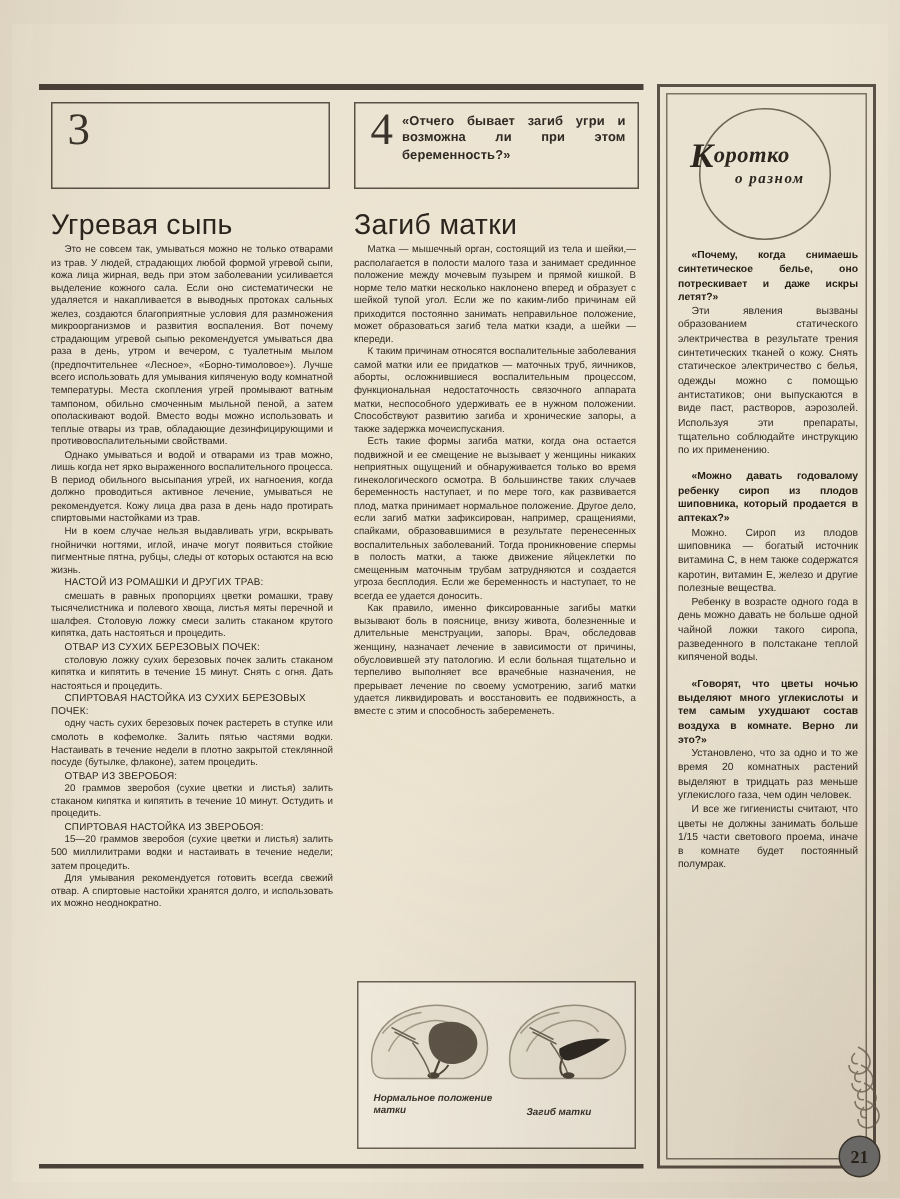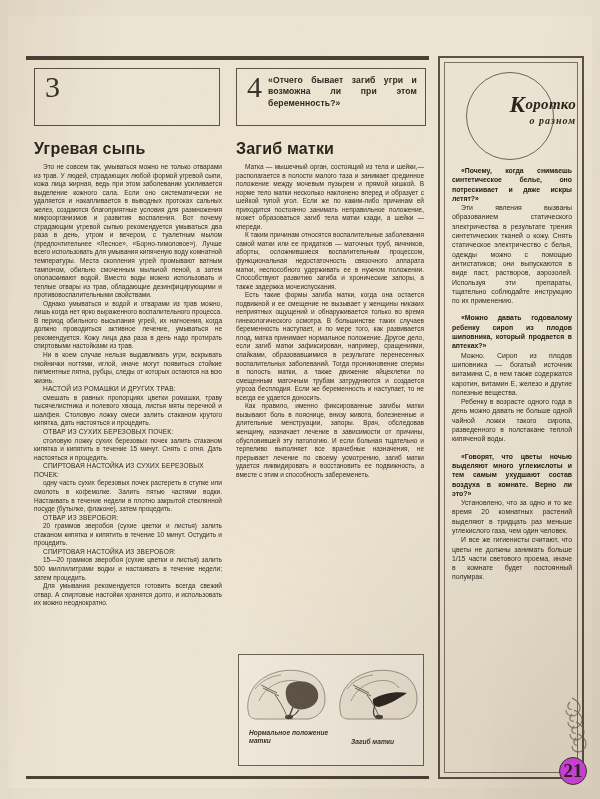--- a/index.html
+++ b/index.html
@@ -87,22 +87,22 @@
     font-weight: 600;
     letter-spacing: .1px;
     flex: 1 1 auto;
   }
   #qbox3 { left: 26px;  top: 52px; width: 186px; height: 58px; }
   #qbox4 { left: 228px; top: 52px; width: 190px; height: 58px; }
 
   
   .art-h {
     position: absolute;
-    font-size: 16px;
-    font-weight: 700;
+    font-size: 19px;
+    font-weight: 400;
     color: #2b251e;
     letter-spacing: .2px;
   }
   #h-acne  { left: 26px;  top: 124px; }
   #h-uterus{ left: 228px; top: 124px; }
 
   
   .col {
     position: absolute;
     width: 188px;
@@ -171,21 +171,21 @@
   #sidebar::before {
     content: "";
     position: absolute;
     left: 4px; top: 4px; right: 4px; bottom: 4px;
     border: 1px solid #7b7263;
     pointer-events: none;
   }
   #logo-wrap {
     position: absolute;
     left: 10px; top: 10px;
-    width: 126px; height: 92px; text-align: right;
+    width: 126px; height: 92px;
   }
   #logo-circle {
     position: absolute;
     left: 16px; top: 4px;
     width: 86px; height: 86px;
     border: 1.2px solid #6d6454;
     border-radius: 50%;
   }
   #logo-text {
     position: absolute;
@@ -224,25 +224,25 @@
     position: absolute;
     left: 551px;
     top: 741px;
     width: 26px;
     height: 26px;
     border: 1.5px solid #3f3830;
     border-radius: 50%;
     color: #2b251e;
     font-family: "Liberation Serif", serif;
     font-weight: 700;
-    font-size: 19px;
+    font-size: 12px;
     display: flex;
     align-items: center;
     justify-content: center;
-    background: #d946ef;
+    background: #737373;
   }
   #corner-orn {
     position: absolute;
     left: 548px;
     top: 680px;
     width: 34px;
     height: 70px;
     opacity: .75;
   }
 </style>

